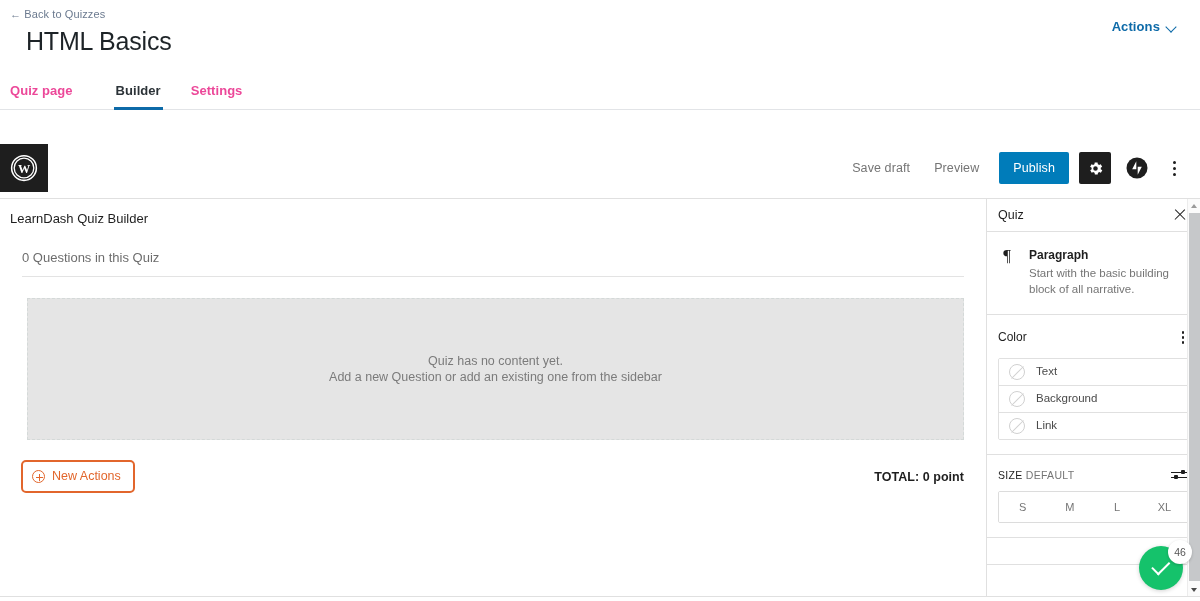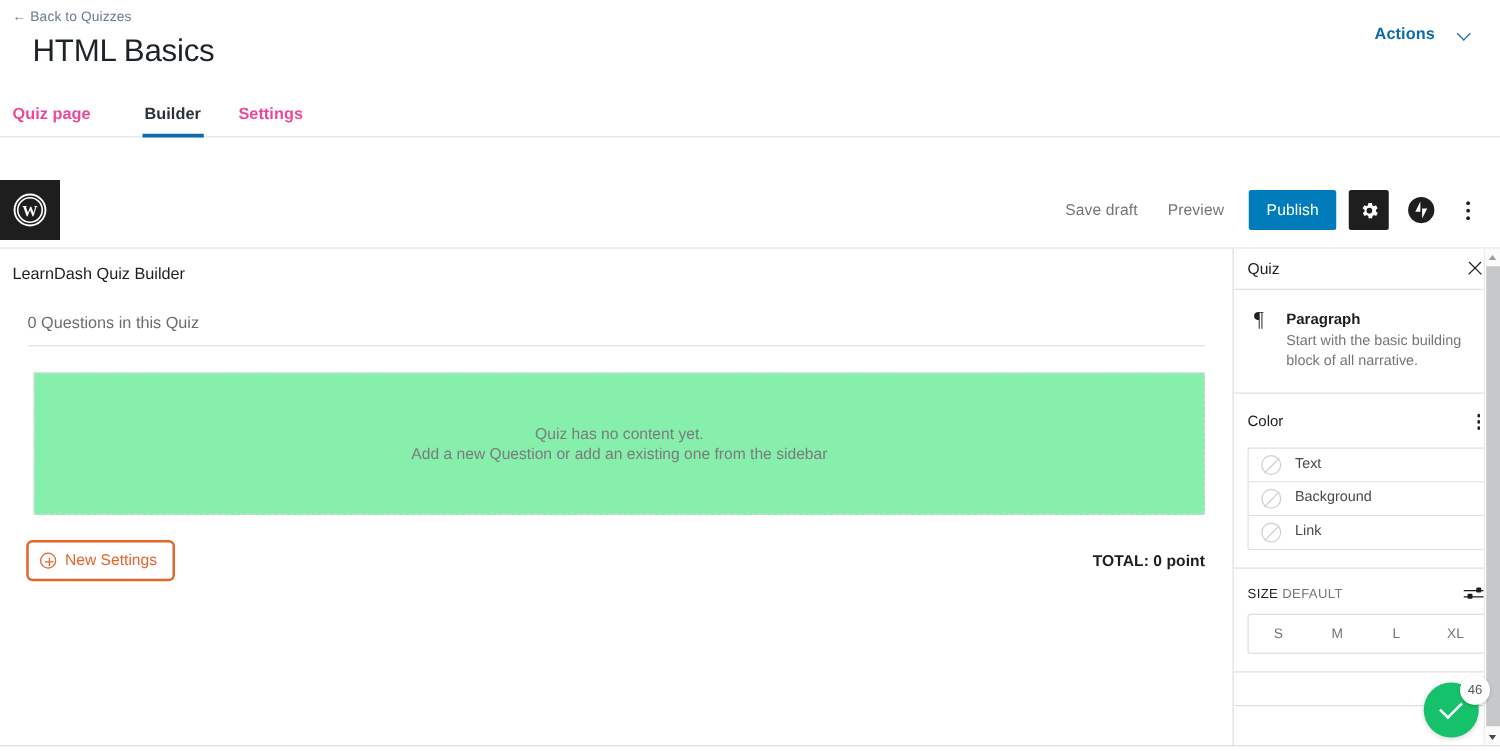--- a/index.html
+++ b/index.html
@@ -33,21 +33,21 @@
     margin: 2px 0 0 16px;
     line-height: 34px;
     letter-spacing: -.2px;
   }
   .actions-wrap {
     position: absolute;
     right: 22px;
     top: 19px;
     display: flex;
     align-items: center;
-    gap: 19px;
+    gap: 7px;
     cursor: pointer;
     margin-left: 10px;
   }
   .actions-label {
     font-size: 13px;
     font-weight: 700;
     color: #0d6aa8;
     letter-spacing: .1px;
   }
   .chev {
@@ -204,22 +204,22 @@
     font-size: 13px;
     color: #6d6d6d;
     padding: 22px 0 10px 22px;
     border-bottom: 1px solid #e3e3e3;
     margin: 0 22px 0 22px;
     padding-left: 0;
     line-height: 16px;
   }
   .empty-box {
     margin: 21px 22px 0 27px;
-    height: 114px;
-    background: #86efac;
+    height: 142px;
+    background: #e5e5e5;
     border: 1px dashed #d4d9d8;
     display: flex;
     flex-direction: column;
     align-items: center;
     justify-content: center;
   }
   .empty-line {
     font-size: 12.5px;
     color: #7b7b7b;
     line-height: 16px;
@@ -598,21 +598,21 @@
     <div class="questions-count">0 Questions in this Quiz</div>
 
     <div class="empty-box">
       <div class="empty-line">Quiz has no content yet.</div>
       <div class="empty-line">Add a new Question or add an existing one from the sidebar</div>
     </div>
 
     <div class="canvas-footer">
       <button class="new-question-btn">
         <span class="plus-circle"></span>
-        <span class="nq-label">New Settings</span>
+        <span class="nq-label">New Actions</span>
       </button>
       <div class="total-points">TOTAL: 0 point</div>
     </div>
   </div>
 
   <div class="sidebar">
     <div class="sb-header">
       <span class="sb-title">Quiz</span>
       <button class="sb-close"></button>
     </div>

